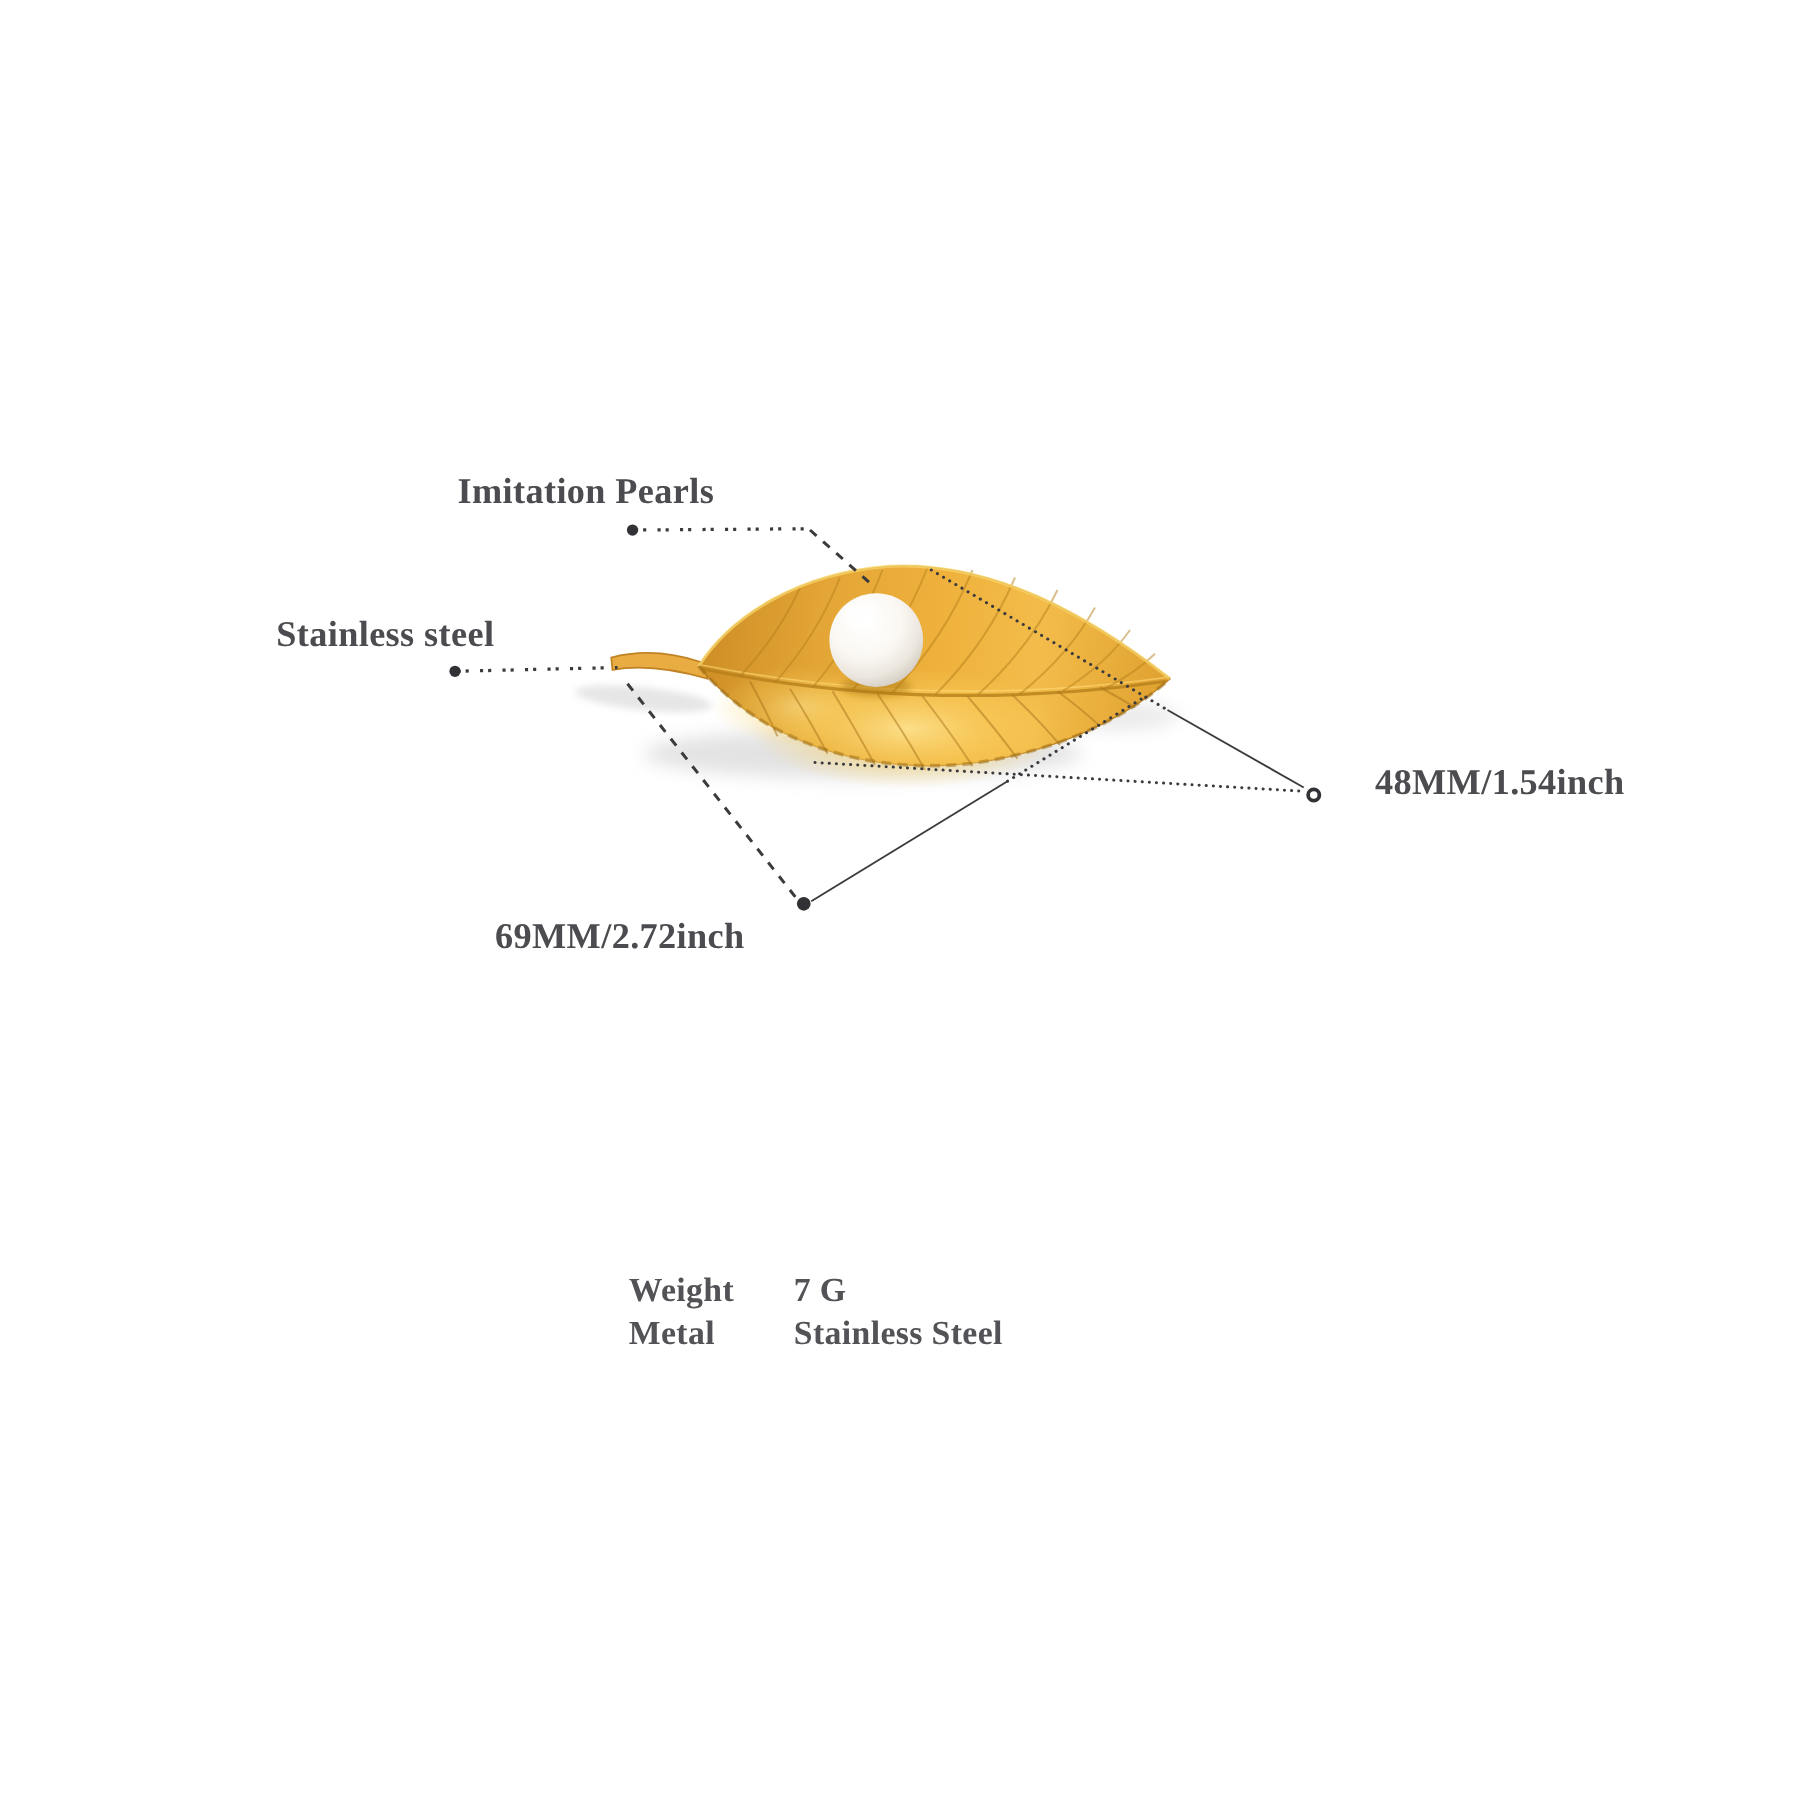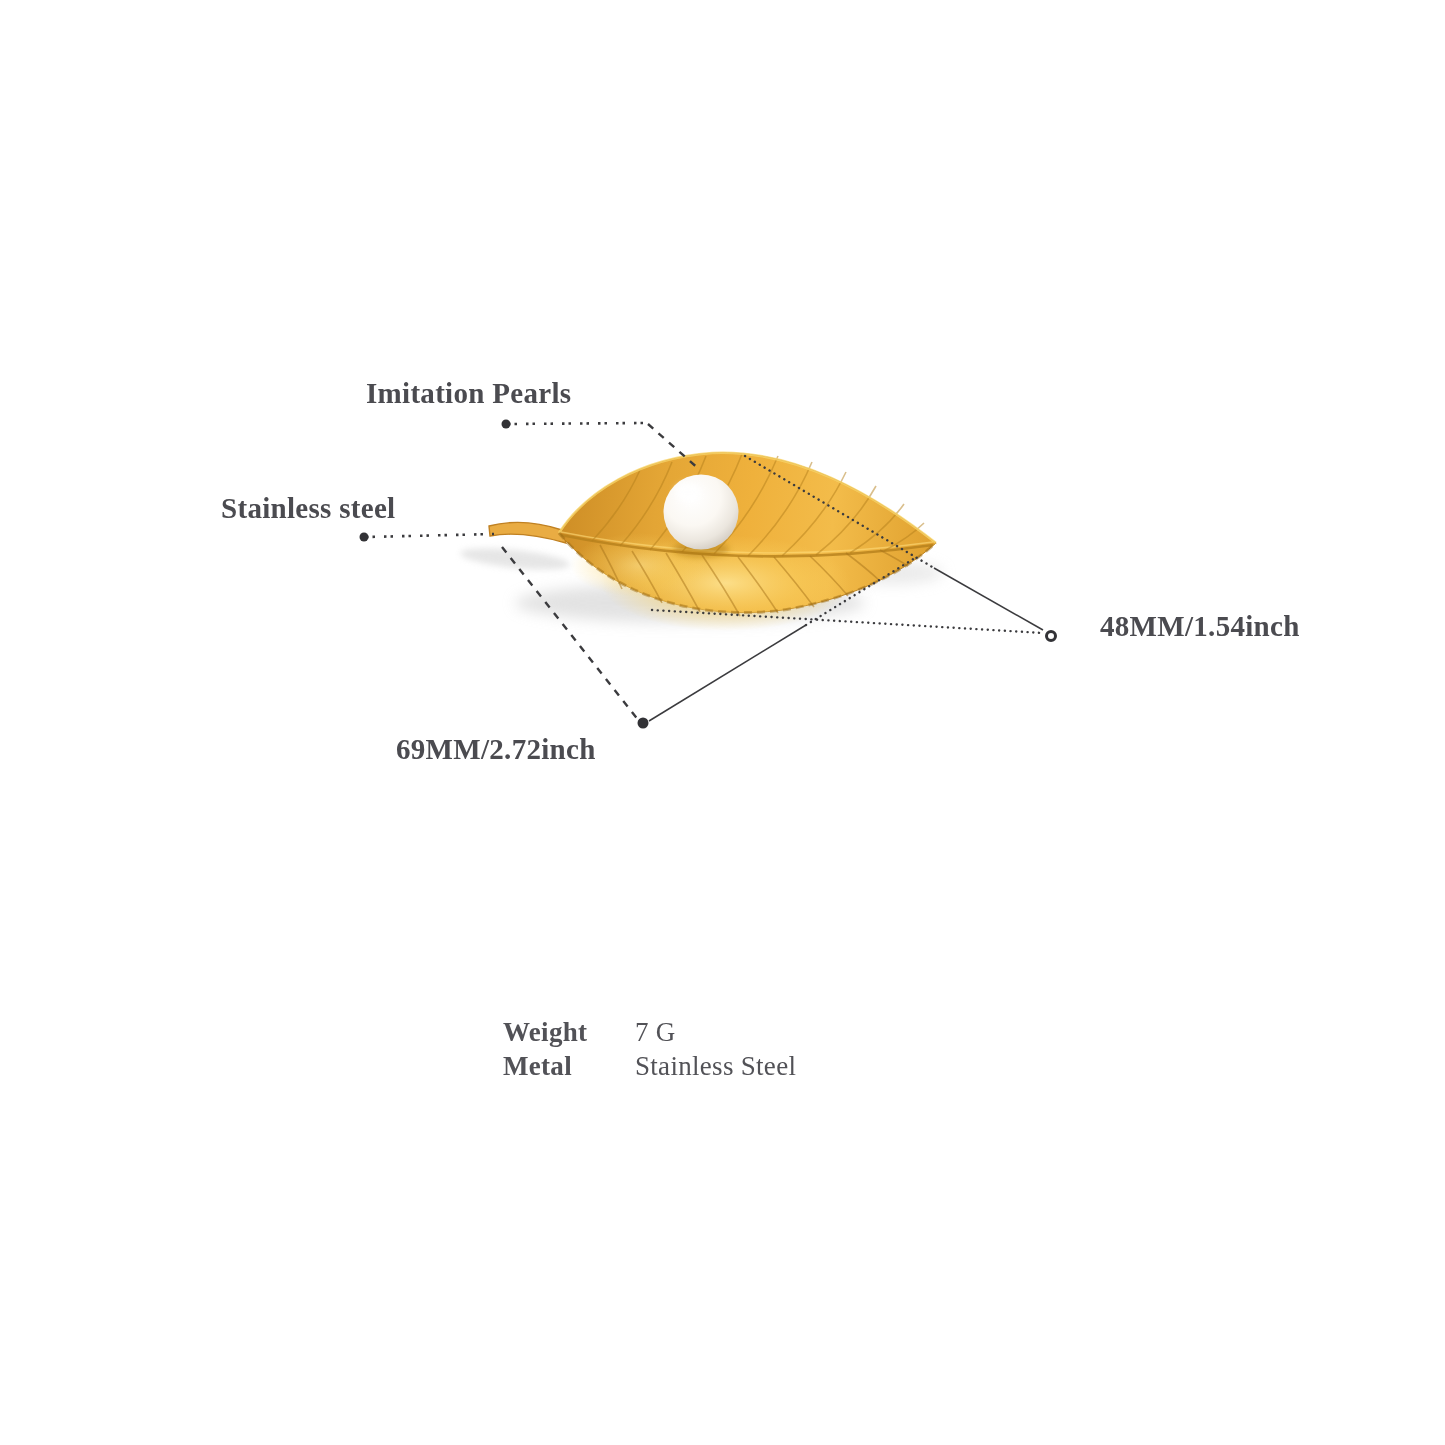--- a/index.html
+++ b/index.html
@@ -31,21 +31,21 @@
   }
   .spec-row{display:flex;height:34.5px;align-items:flex-end;}
   .spec-label{
     display:inline-block;
     width:132px;
     font-weight:700;
     font-size:27px;
     letter-spacing:0.3px;
   }
   .spec-value{
-    font-weight:400;
+    font-weight:700;
     font-size:27px;
     letter-spacing:0.3px;
     white-space:nowrap;
     margin-top:16px;
   }
 </style>
 </head>
 <body>
 
 <div class="canvas">

